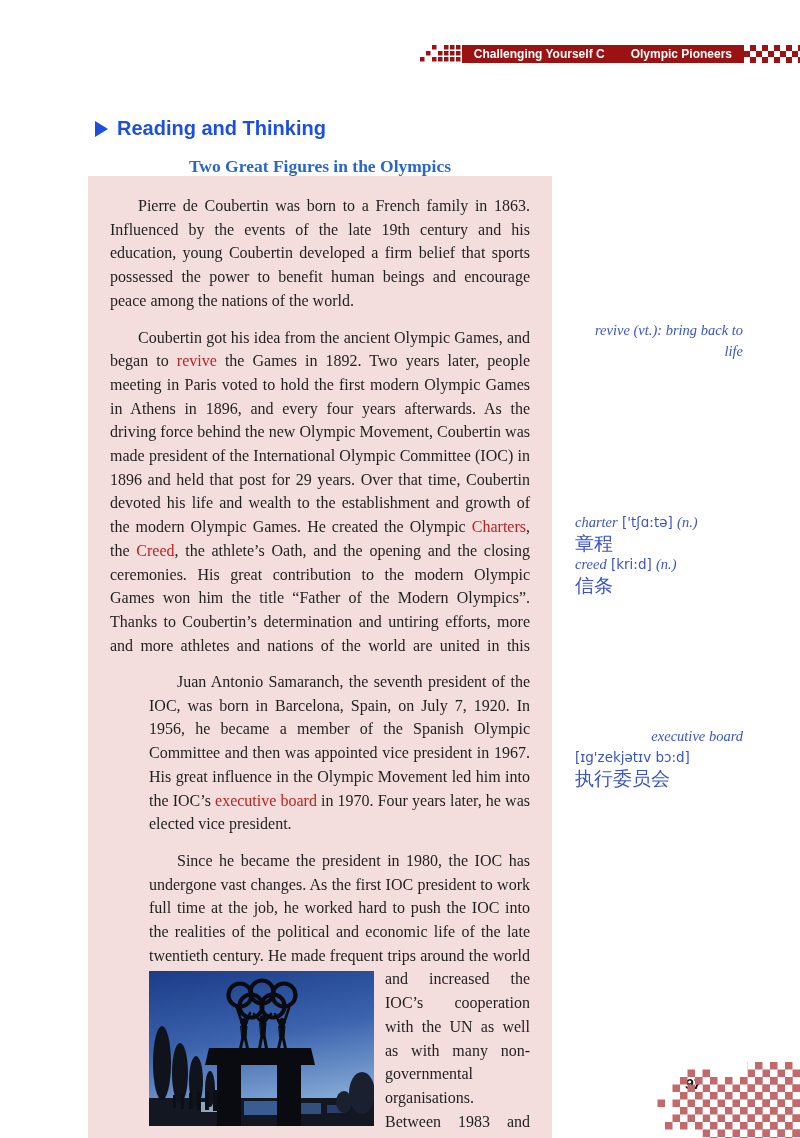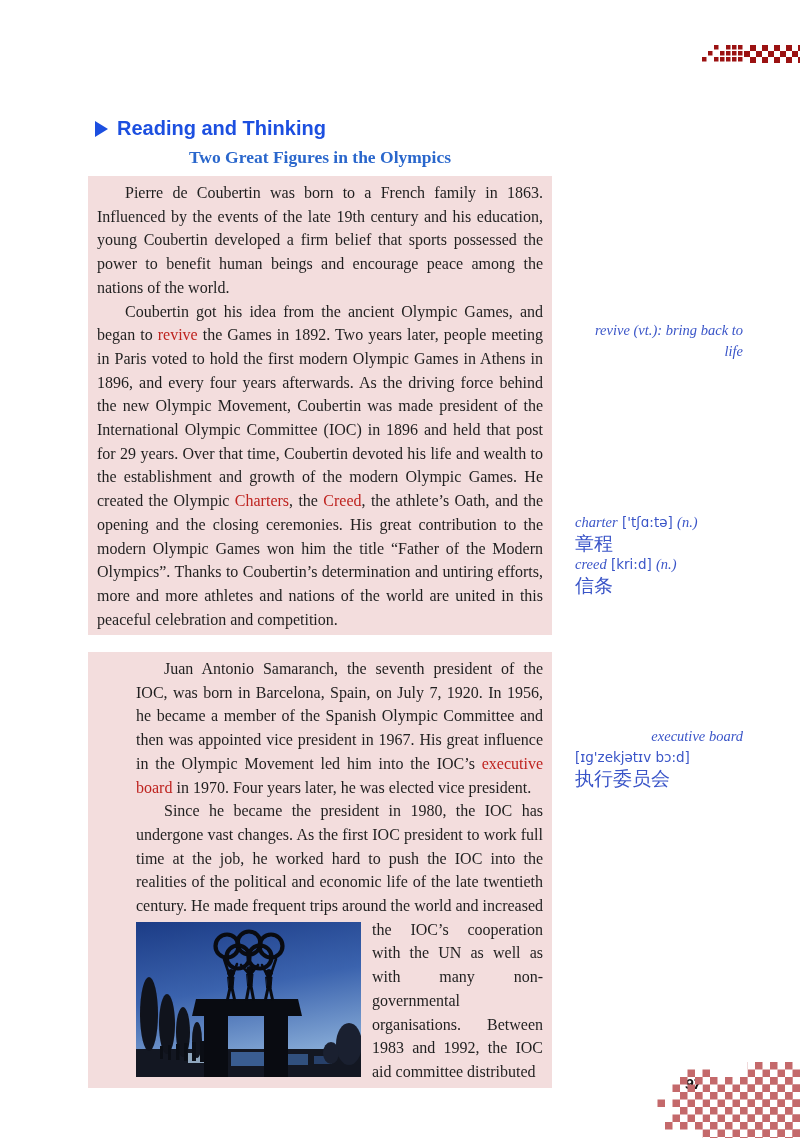--- a/index.html
+++ b/index.html
@@ -21,30 +21,30 @@
     background-size:12px 12px;
   }
   
   .section-heading{
     position:absolute;left:95px;top:108px;
     font-family:"Liberation Sans",sans-serif;font-weight:bold;font-size:20px;color:#1C4FE0;
     display:flex;align-items:center;gap:9px;margin-top:9px;
   }
   .arrow{width:0;height:0;border-top:8px solid transparent;border-bottom:8px solid transparent;border-left:13px solid #1C4FE0;}
   .article-title{
-    position:absolute;left:88px;top:147px;width:464px;text-align:center;
+    position:absolute;left:88px;top:156px;width:464px;text-align:center;
     font-family:"Liberation Serif",serif;font-weight:bold;font-size:17.5px;color:#2A67CC;
   }
   
   .pblock{
     position:absolute;left:88px;width:464px;background:#F3DDDD;
     box-sizing:border-box;padding:5px 9px 4px 9px;
     font-size:16px;line-height:23.7px;text-align:justify;color:#1f1f1f;
   }
-  .pblock p{margin:0;text-indent:28px;}
+  .pblock p{margin:13px;text-indent:28px;}
   .red{color:#BE231F;}
   #block1{top:176px;}
   #block2{top:652px;padding-left:48px;}
   .photo-float{
     float:left;width:225px;height:155px;margin:4px 11px 0 0;display:block;
   }
   
   .mnote{position:absolute;left:575px;width:168px;color:#3A55C8;font-size:14.5px;line-height:21px;}
   .mn-italic{font-style:italic;text-align:right;}
   .phon{font-family:"DejaVu Sans",sans-serif;font-style:normal;font-size:13.5px;}
@@ -75,20 +75,21 @@
       <rect x="24" y="6" width="4.5" height="4.5"></rect>
       <rect x="24" y="12" width="4.5" height="4.5"></rect>
       <rect x="30" y="0" width="4.5" height="4.5"></rect>
       <rect x="30" y="6" width="4.5" height="4.5"></rect>
       <rect x="30" y="12" width="4.5" height="4.5"></rect>
       <rect x="36" y="0" width="4.5" height="4.5"></rect>
       <rect x="36" y="6" width="4.5" height="4.5"></rect>
       <rect x="36" y="12" width="4.5" height="4.5"></rect>
     </g>
   </svg>
+  <div class="banner-solid"><span>Challenging Yourself C</span><span class="banner-gap"></span><span>Olympic Pioneers</span></div>
   <div class="banner-checker"></div>
 </div>
 
 <div class="section-heading">
   <span class="arrow"></span>
   <span>Reading and Thinking</span>
 </div>
 <div class="article-title">Two Great Figures in the Olympics</div>
 
 <div class="pblock" id="block1">

